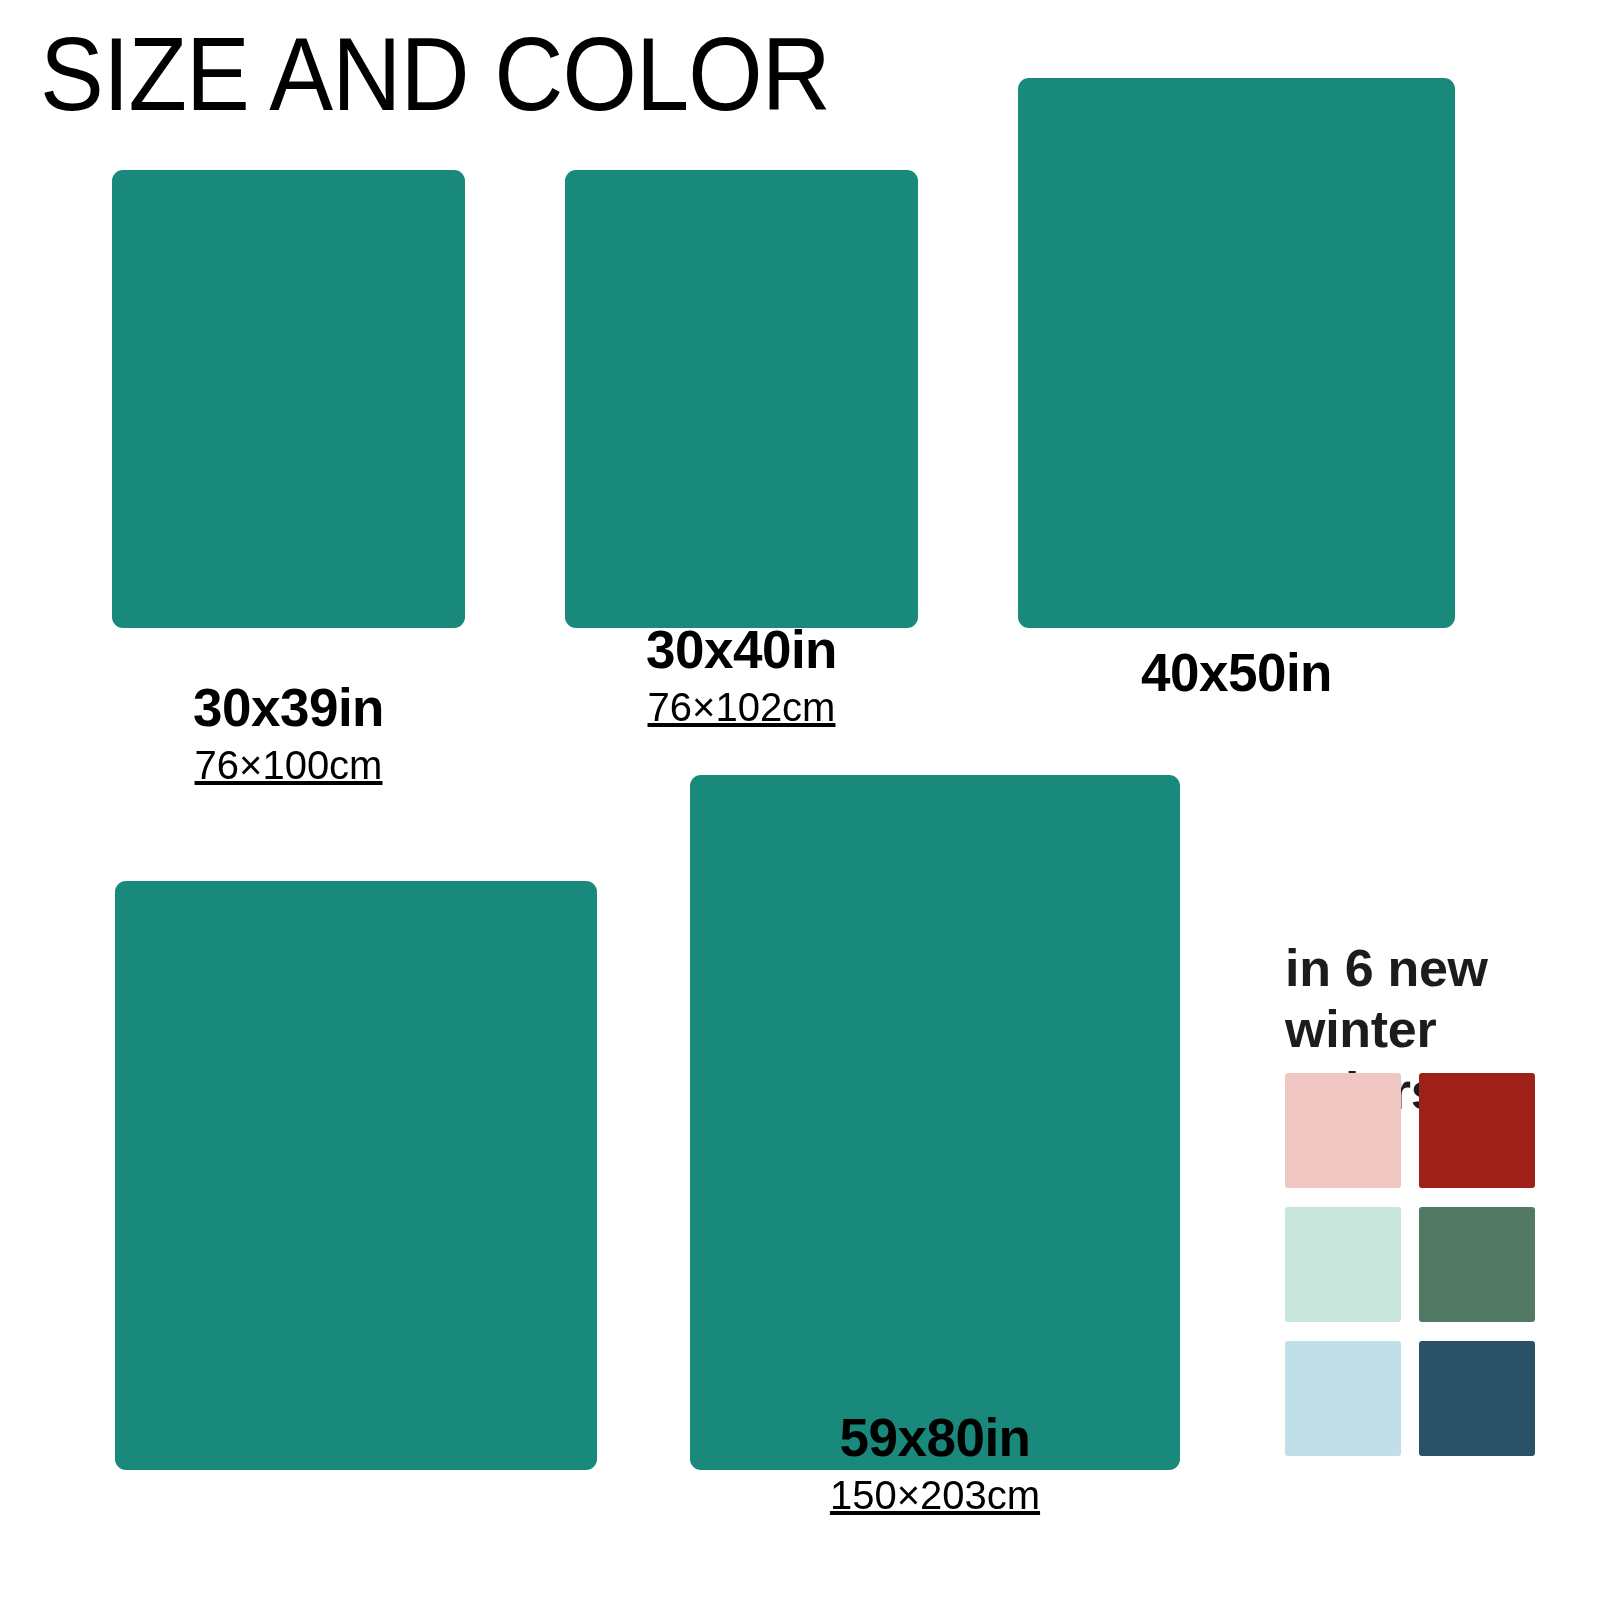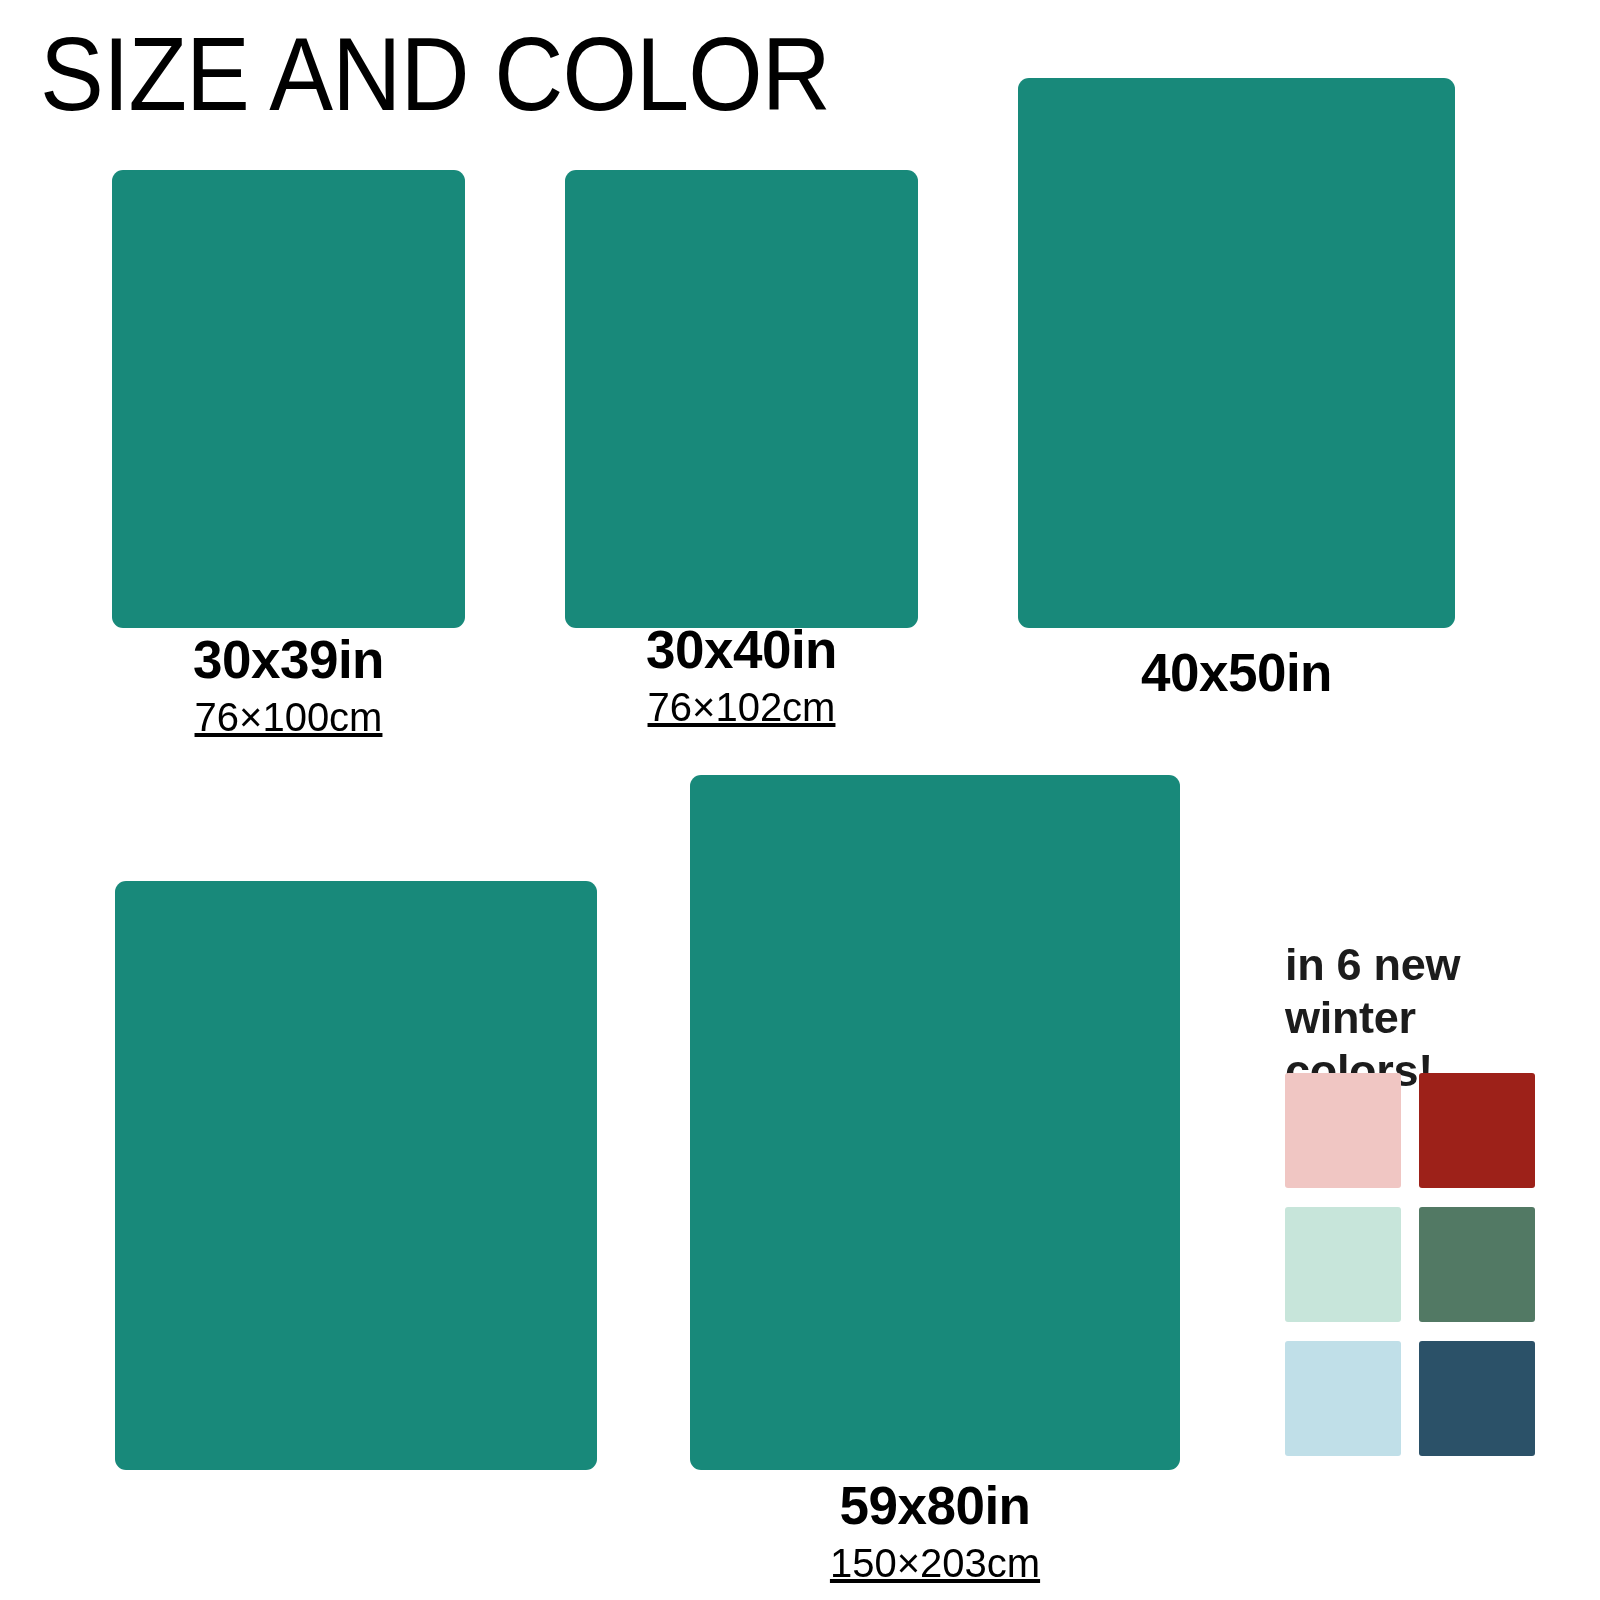--- a/index.html
+++ b/index.html
@@ -60,21 +60,21 @@
   }
 
   
   #colors-promo {
     position: absolute;
     left: 1249px;
     top: 938px;
     width: 300px;
   }
   #colors-headline {
-    font-size: 45px;
+    font-size: 52px;
     font-weight: bold;
     line-height: 1.18;
     color: #1c1c1c;
     letter-spacing: -0.3px;
     text-align: left;
     margin-left: 36px;
   }
   #swatch-grid {
     position: absolute;
     left: 36px;
@@ -98,34 +98,34 @@
 
 <div id="product-rects">
     <div class="product-rect" style="left: 112px; top: 170px; width: 353px; height: 458px; background: rgb(24, 137, 122);"></div>
     <div class="product-rect" style="left: 565px; top: 170px; width: 353px; height: 458px; background: rgb(24, 137, 122);"></div>
     <div class="product-rect" style="left: 1018px; top: 78px; width: 437px; height: 550px; background: rgb(24, 137, 122);"></div>
     <div class="product-rect" style="left: 115px; top: 881px; width: 482px; height: 589px; background: rgb(24, 137, 122);"></div>
     <div class="product-rect" style="left: 690px; top: 775px; width: 490px; height: 695px; background: rgb(24, 137, 122);"></div>
   </div>
 
 <div id="size-labels">
-    <div class="size-label" style="left: 112px; top: 632px; width: 353px;">
+    <div class="size-label" style="left: 112px; top: 680px; width: 353px;">
       <div class="inches">30x39in</div>
       <div class="cm">76×100cm</div>
     </div>
     <div class="size-label" style="left: 565px; top: 622px; width: 353px;">
       <div class="inches">30x40in</div>
       <div class="cm">76×102cm</div>
     </div>
     <div class="size-label" style="left: 1018px; top: 645px; width: 437px;">
       <div class="inches">40x50in</div>
     </div>
     <div class="size-label" style="left: 115px; top: 1487px; width: 482px;">
     </div>
-    <div class="size-label" style="left: 690px; top: 1478px; width: 490px;">
+    <div class="size-label" style="left: 690px; top: 1410px; width: 490px;">
       <div class="inches">59x80in</div>
       <div class="cm">150×203cm</div>
     </div>
   </div>
 
 <div id="colors-promo">
   <div id="colors-headline">
     <div>in 6 new</div>
     <div>winter colors!</div>
   </div>

